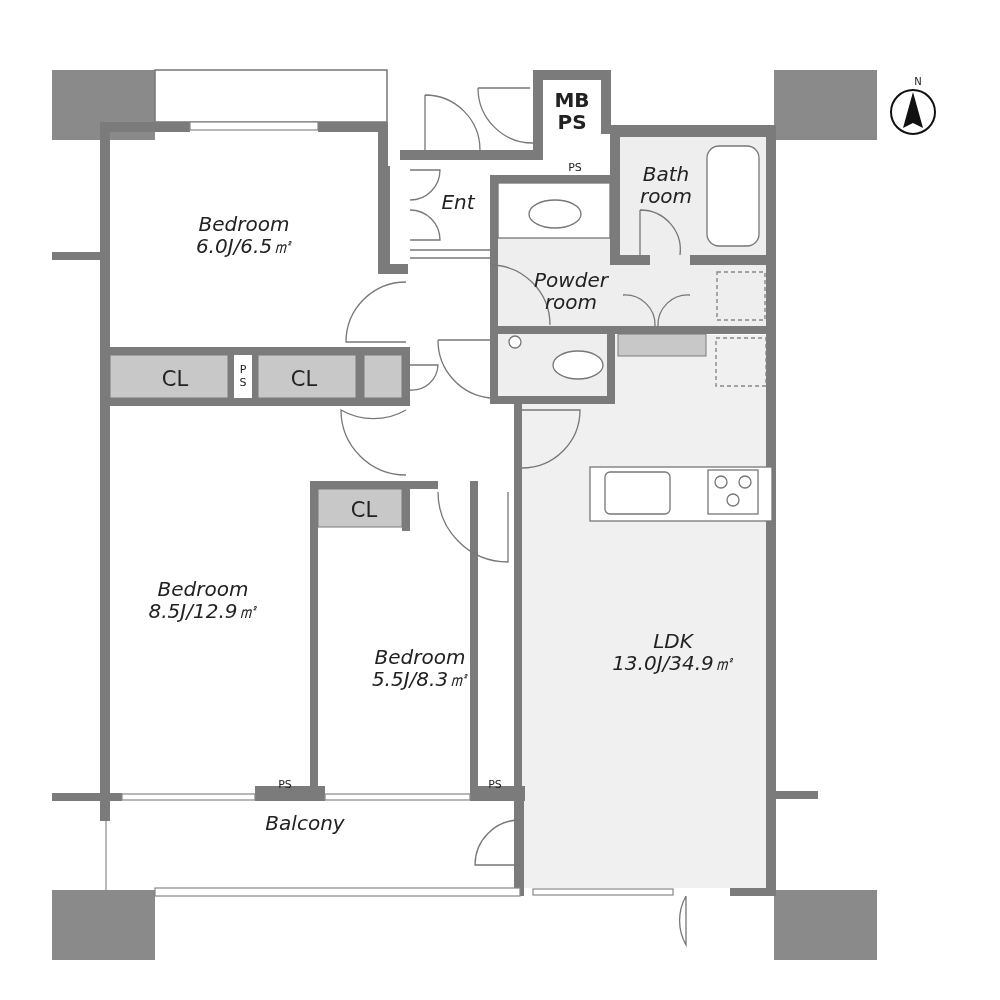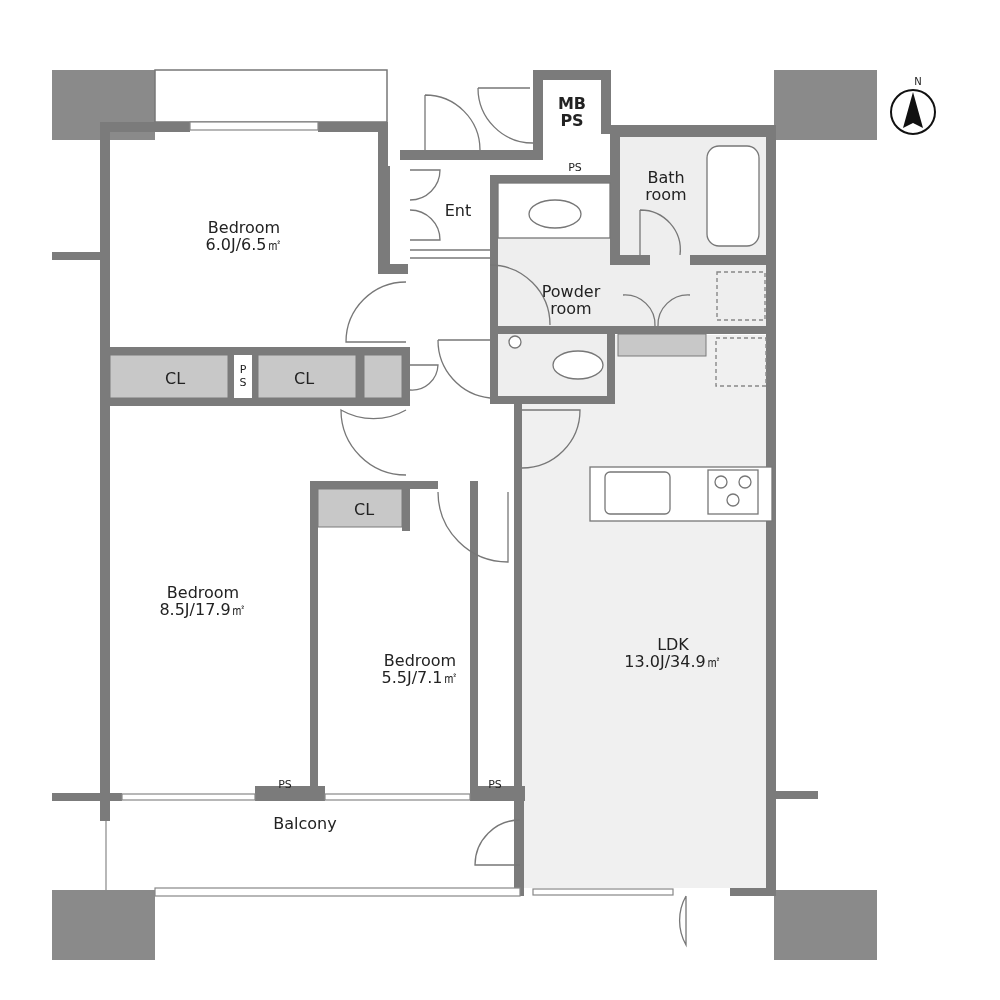--- a/index.html
+++ b/index.html
@@ -1,22 +1,22 @@
 <!DOCTYPE html>
 <html><head>
 <meta charset="utf-8">
 <style>
   html,body{margin:0;padding:0;background:#ffffff;}
   body{width:1000px;height:1000px;overflow:hidden;font-family:"DejaVu Sans","Liberation Sans",sans-serif;}
   #plan{position:absolute;left:0;top:0;width:1000px;height:1000px;}
   .lbl{position:absolute;text-align:center;color:#222;line-height:1.08;white-space:nowrap;transform:translate(-50%,-50%);}
-  .room{font-size:16px;}
-  .small{font-size:16px;}
+  .room{font-size:20px;font-style:italic;}
+  .small{font-size:20px;}
   .tiny{font-size:11px;}
-  .cl{font-size:16px;}
+  .cl{font-size:21px;}
 </style>
 </head>
 <body>
 
 <svg id="plan" viewBox="0 0 1000 1000" xmlns="http://www.w3.org/2000/svg">
 
   <rect x="517" y="335" width="257" height="553" fill="#f0f0f0"></rect>
   <rect x="495" y="238" width="279" height="88" fill="#eeeeee"></rect>
   <rect x="618" y="137" width="148" height="118" fill="#eeeeee"></rect>
   <rect x="498" y="334" width="112" height="62" fill="#eeeeee"></rect>
@@ -145,36 +145,36 @@
 </svg>
 
 <div class="lbl small" style="left:918px;top:82px;font-size:10px">N</div>
 
 <div class="lbl room" style="left:244px;top:236px">
   <div>Bedroom</div>
   <div>6.0J/6.5㎡</div>
 </div>
 <div class="lbl room" style="left:203px;top:601px">
   <div>Bedroom</div>
-  <div>8.5J/17.9㎡</div>
+  <div>8.5J/12.9㎡</div>
 </div>
 <div class="lbl room" style="left:420px;top:669px">
   <div>Bedroom</div>
-  <div>5.5J/7.1㎡</div>
+  <div>5.5J/8.3㎡</div>
 </div>
 <div class="lbl room" style="left:673px;top:653px">
   <div>LDK</div>
   <div>13.0J/34.9㎡</div>
 </div>
-<div class="lbl room" style="left:458px;top:211px">Ent</div>
+<div class="lbl room" style="left:458px;top:203px">Ent</div>
 <div class="lbl room" style="left:666px;top:186px">
   <div>Bath</div>
   <div>room</div>
 </div>
-<div class="lbl room" style="left:571px;top:300px">
+<div class="lbl room" style="left:571px;top:292px">
   <div>Powder</div>
   <div>room</div>
 </div>
 <div class="lbl room" style="left:305px;top:824px">Balcony</div>
 
 <div class="lbl cl" style="left:175px;top:379px">CL</div>
 <div class="lbl cl" style="left:304px;top:379px">CL</div>
 <div class="lbl cl" style="left:364px;top:510px">CL</div>
 
 <div class="lbl small" style="left:572px;top:112px;font-weight:bold">

